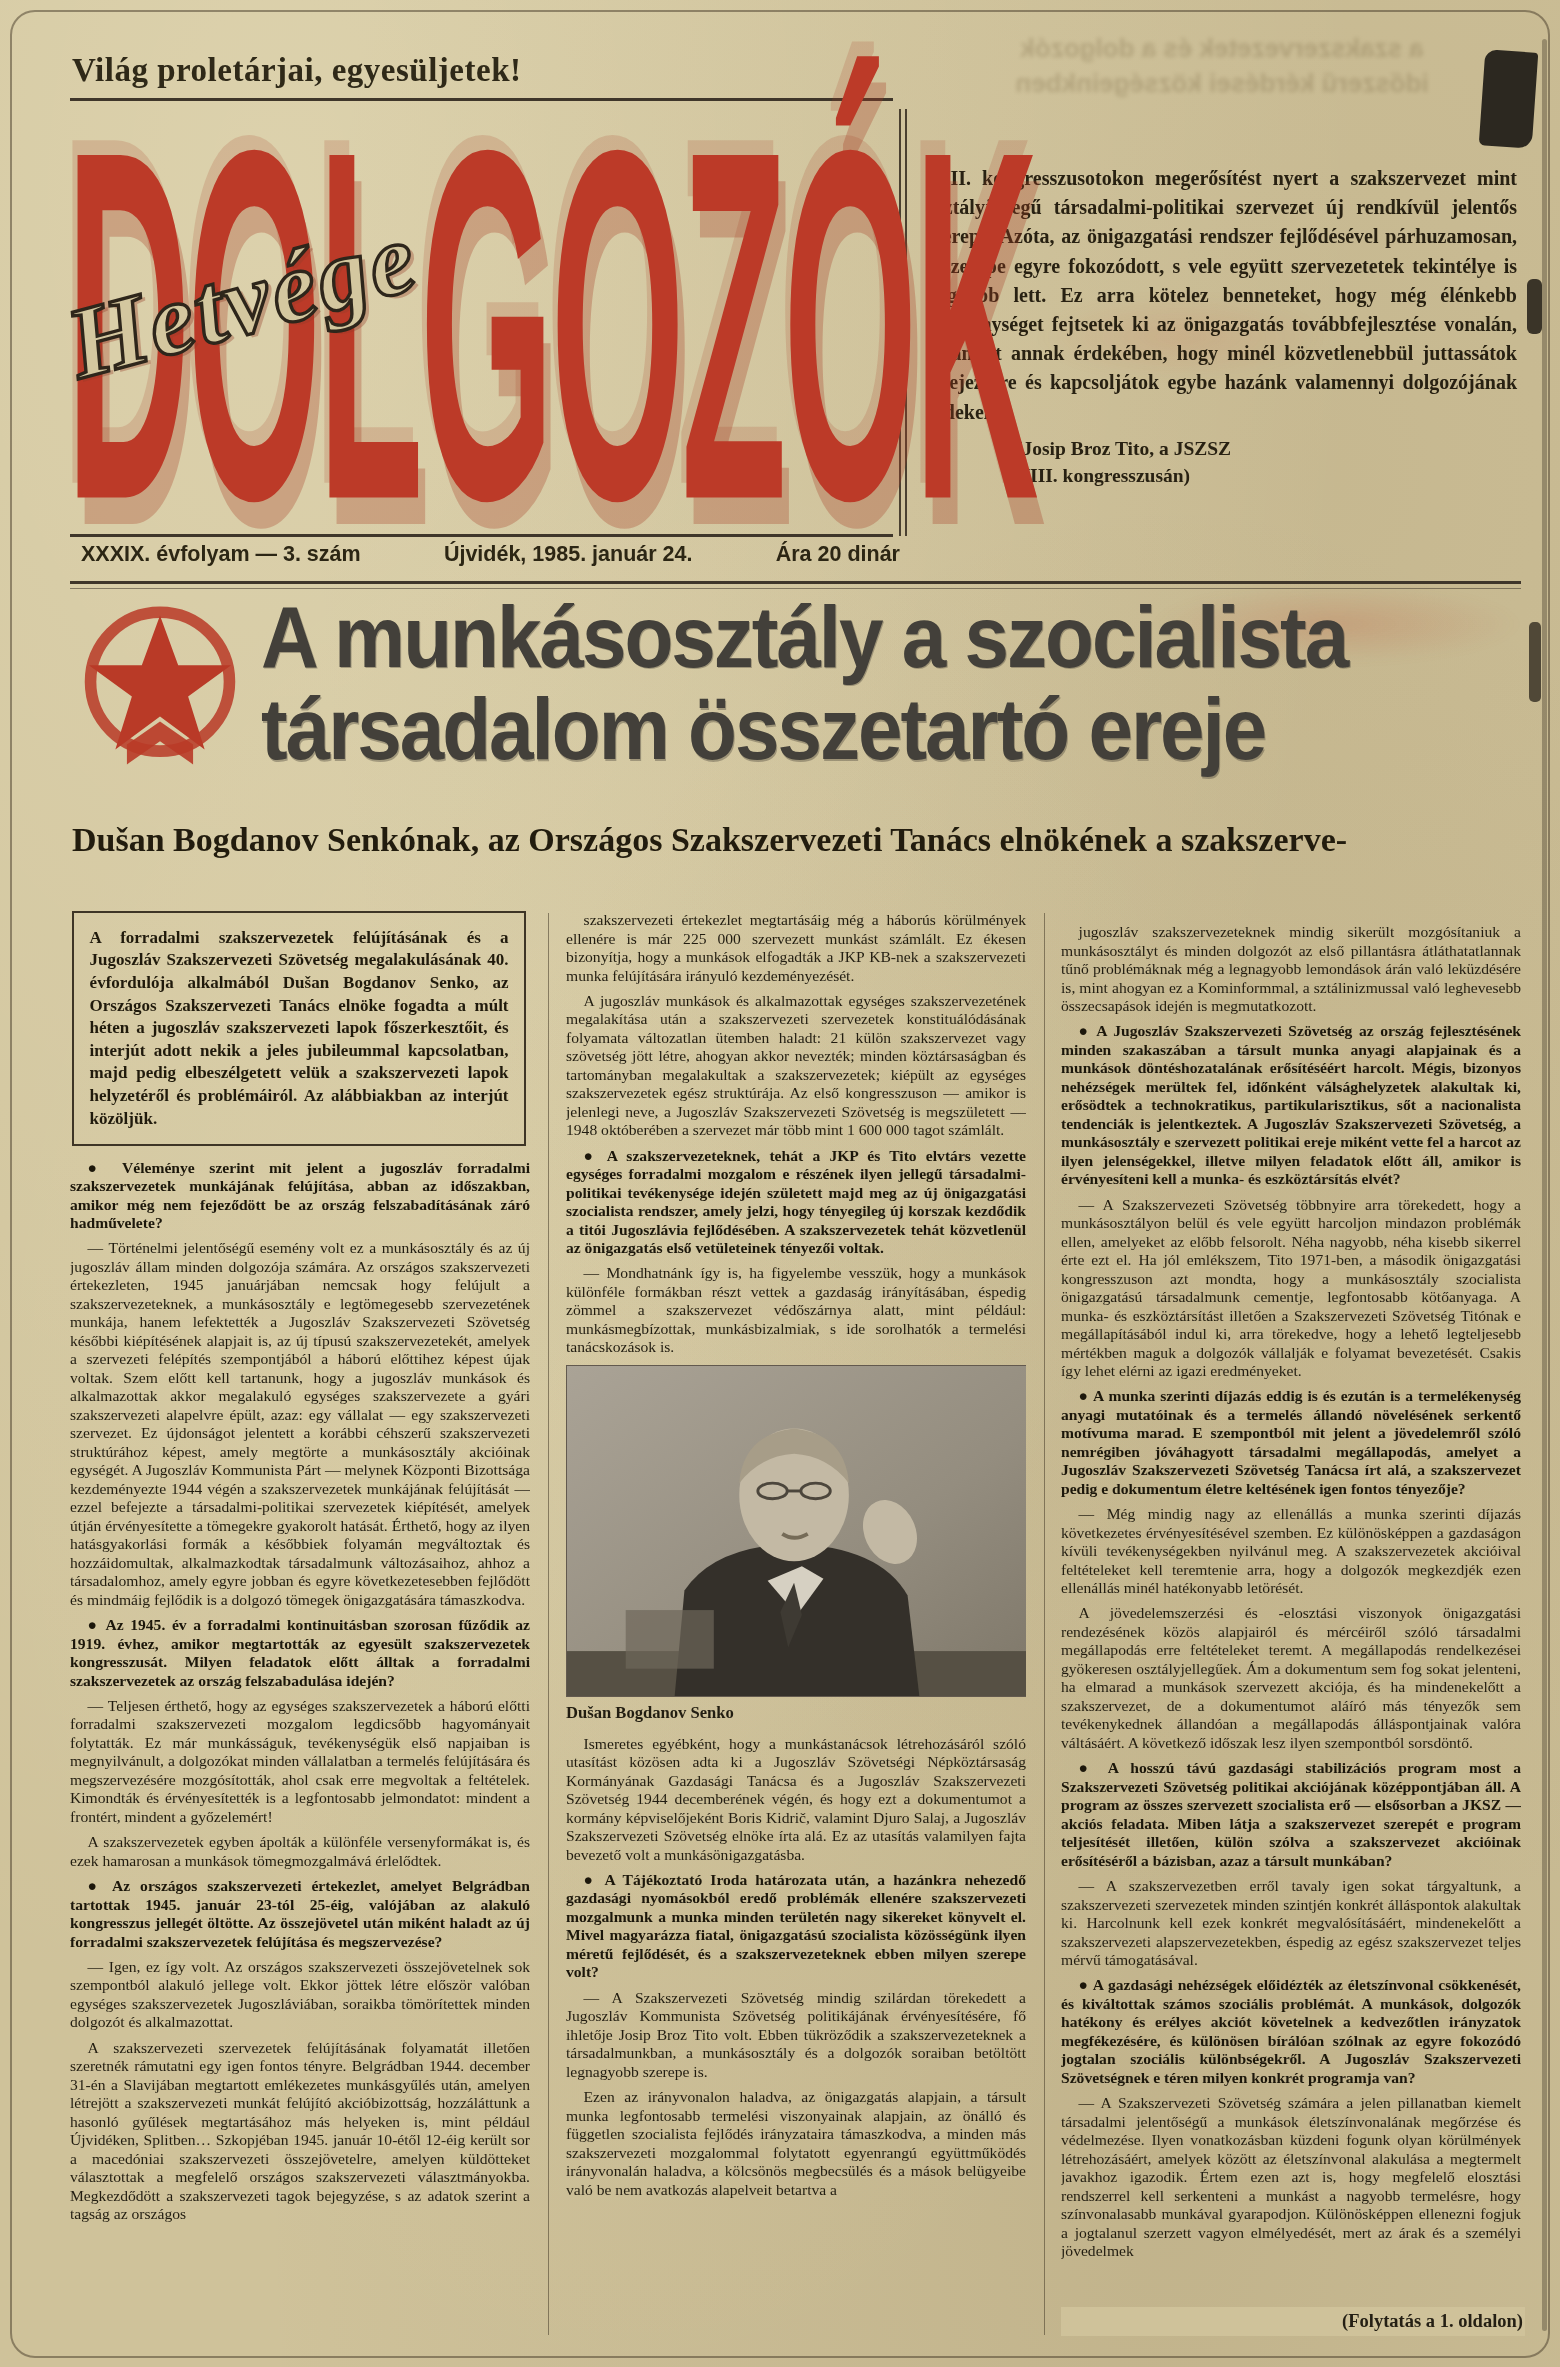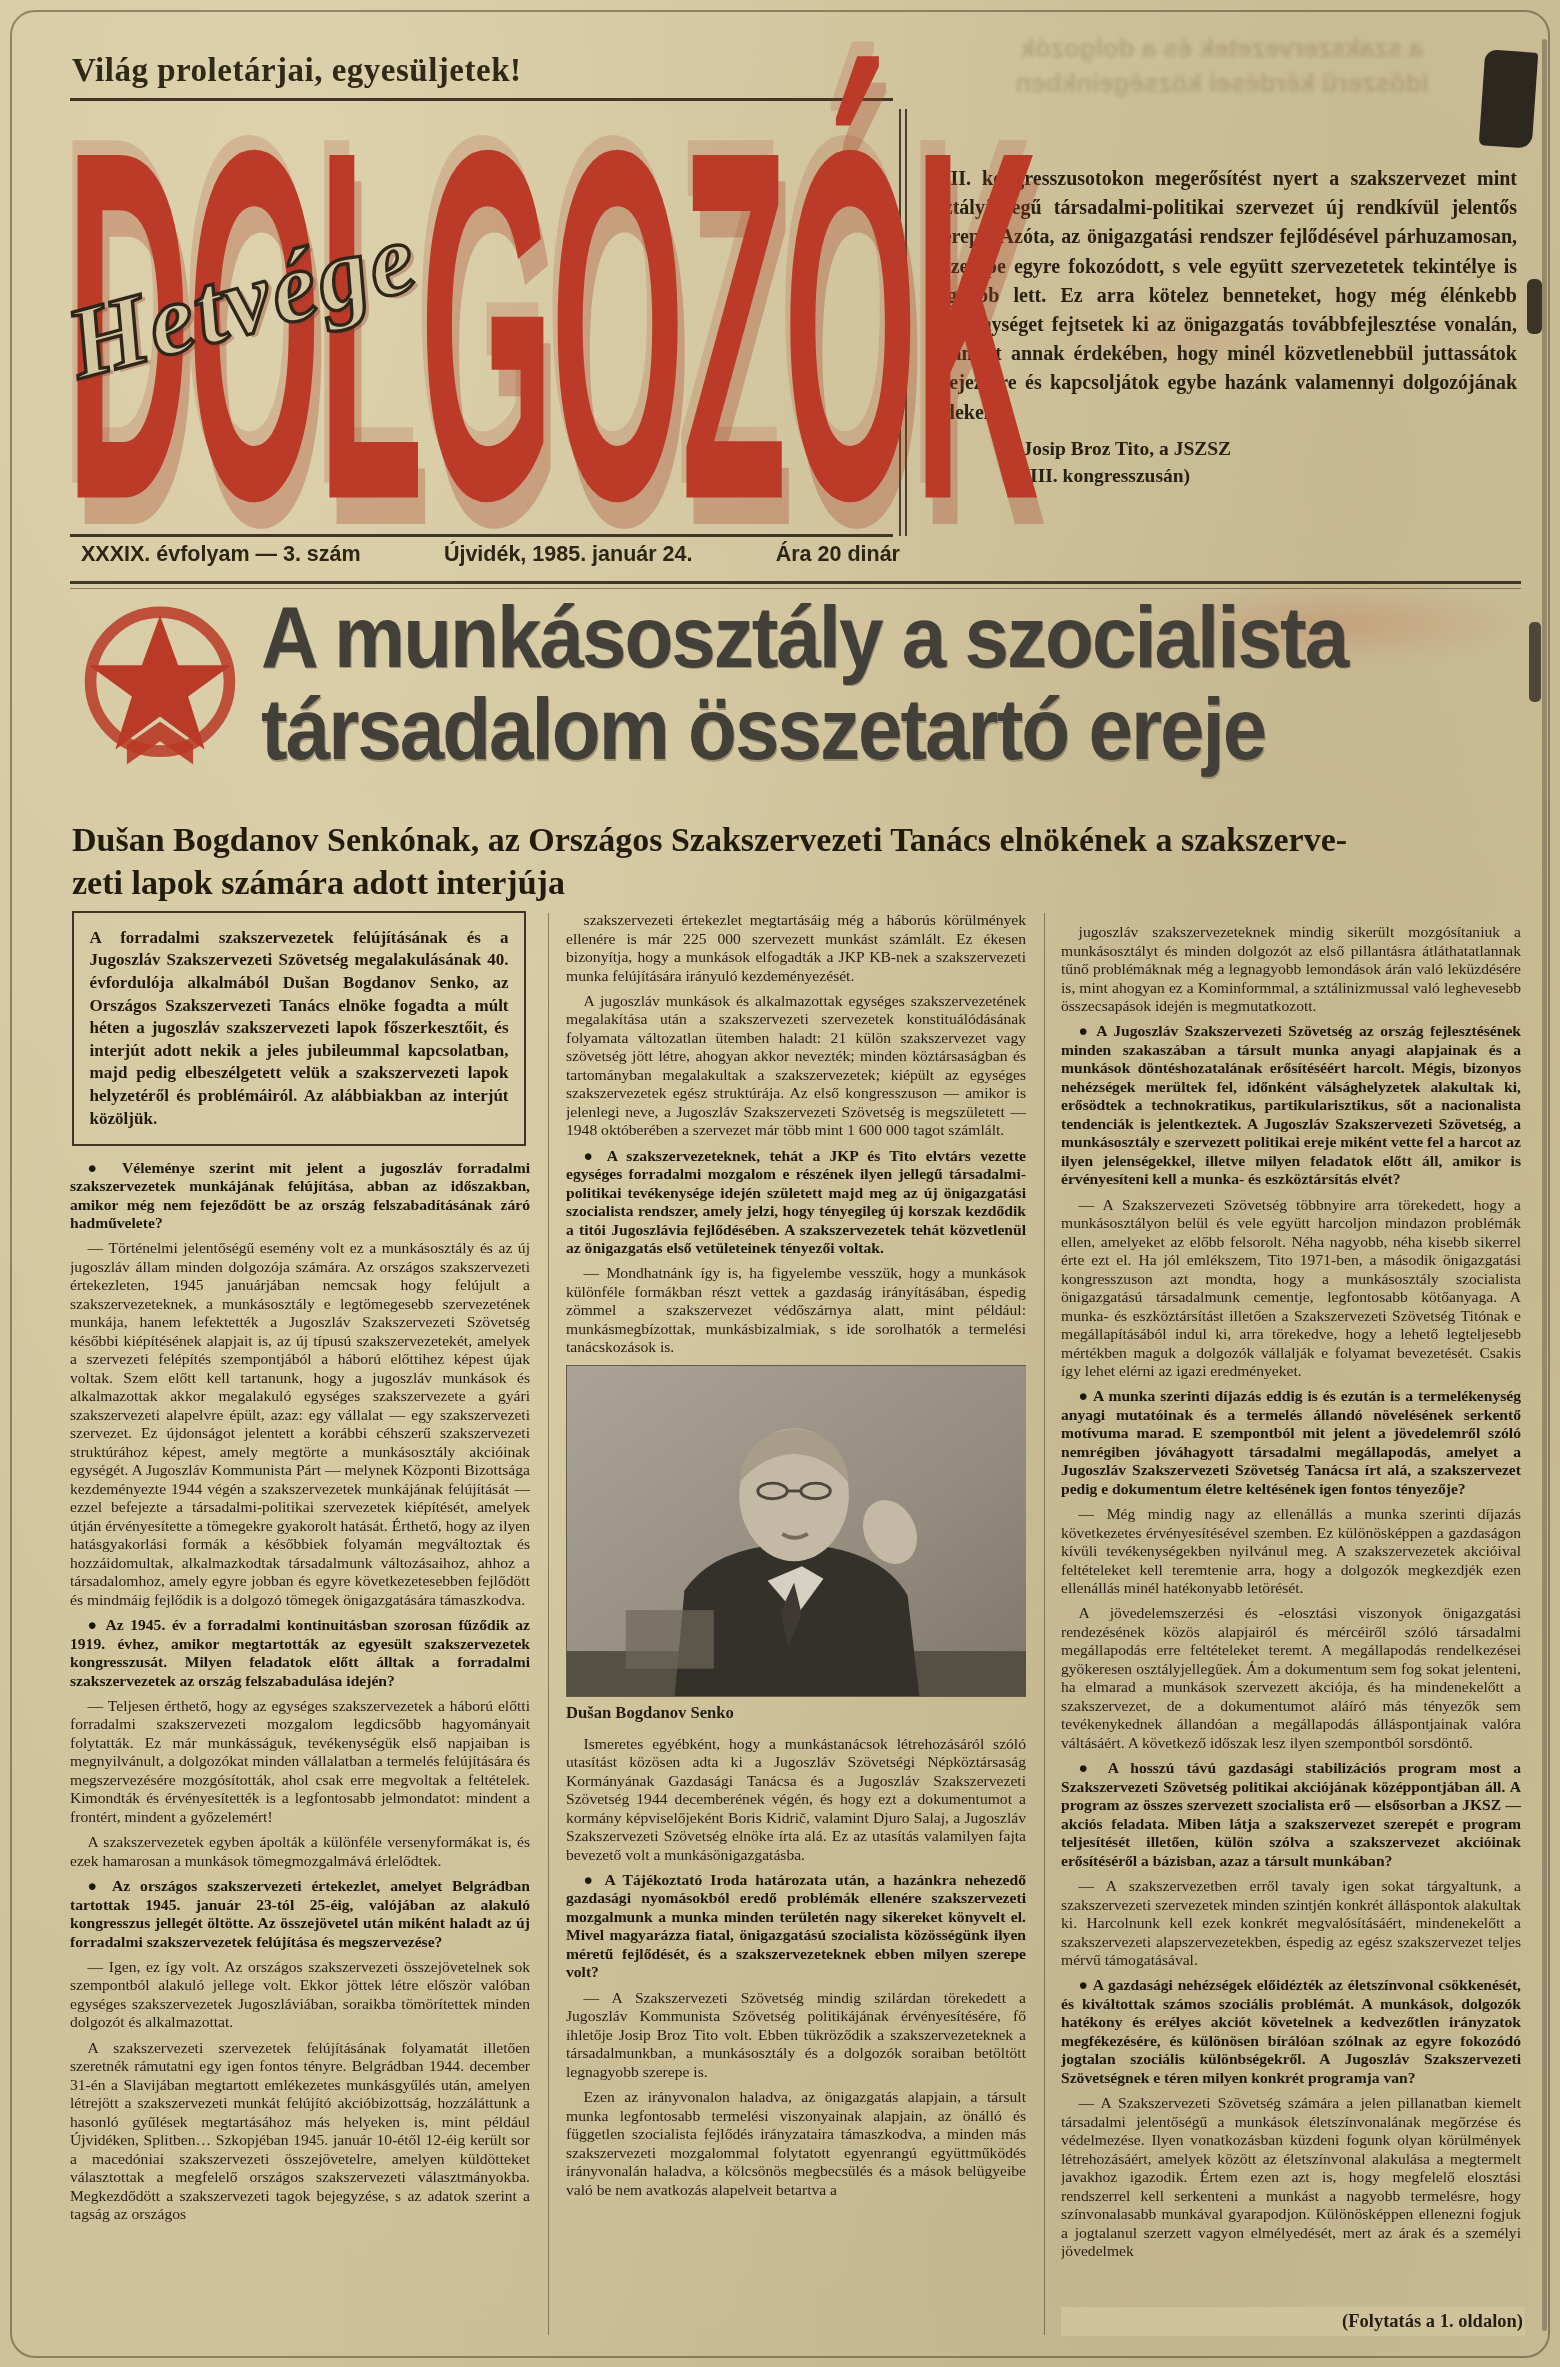--- a/index.html
+++ b/index.html
@@ -128,21 +128,20 @@
       <path d="M30,88 L50,74 L70,88 L70,100 L50,86 L30,100 Z" fill="#b93a27" opacity=".9"></path>
     </svg>
   </div>
   <div class="headline">
     <div>A munkásosztály a szocialista</div>
     <div>társadalom összetartó ereje</div>
   </div>
 
   <div class="subhead">
     <div>Dušan Bogdanov Senkónak, az Országos Szakszervezeti Tanács elnökének a szakszerve-</div>
-    <div>zeti lapok számára adott interjúja</div>
   </div>
 
   <section class="col" id="col1">
     <div class="intro-box">A forradalmi szakszervezetek felújításának és a Jugoszláv Szakszervezeti Szövetség megalakulásának 40. évfordulója alkalmából Dušan Bogdanov Senko, az Országos Szakszervezeti Tanács elnöke fogadta a múlt héten a jugoszláv szakszervezeti lapok főszerkesztőit, és interjút adott nekik a jeles jubileummal kapcsolatban, majd pedig elbeszélgetett velük a szakszervezeti lapok helyzetéről és problémáiról. Az alábbiakban az interjút közöljük.</div>
     <div>
         <p class="q">● Véleménye szerint mit jelent a jugoszláv forradalmi szakszervezetek munkájának felújítása, abban az időszakban, amikor még nem fejeződött be az ország felszabadításának záró hadművelete?</p>
         <p class="body">— Történelmi jelentőségű esemény volt ez a munkásosztály és az új jugoszláv állam minden dolgozója számára. Az országos szakszervezeti értekezleten, 1945 januárjában nemcsak hogy felújult a szakszervezeteknek, a munkásosztály e legtömegesebb szervezetének munkája, hanem lefektették a Jugoszláv Szakszervezeti Szövetség későbbi kiépítésének alapjait is, az új típusú szakszervezetekét, amelyek a szervezeti felépítés szempontjából a háború előttihez képest újak voltak. Szem előtt kell tartanunk, hogy a jugoszláv munkások és alkalmazottak akkor megalakuló egységes szakszervezete a gyári szakszervezeti alapelvre épült, azaz: egy vállalat — egy szakszervezeti szervezet. Ez újdonságot jelentett a korábbi céhszerű szakszervezeti struktúrához képest, amely megtörte a munkásosztály akcióinak egységét. A Jugoszláv Kommunista Párt — melynek Központi Bizottsága kezdeményezte 1944 végén a szakszervezetek munkájának felújítását — ezzel befejezte a társadalmi-politikai szervezetek kiépítését, amelyek útján érvényesítette a tömegekre gyakorolt hatását. Érthető, hogy az ilyen hatásgyakorlási formák a későbbiek folyamán megváltoztak és hozzáidomultak, alkalmazkodtak társadalmunk változásaihoz, ahhoz a társadalomhoz, amely egyre jobban és egyre következetesebben fejlődött és mindmáig fejlődik is a dolgozó tömegek önigazgatására támaszkodva.</p>
         <p class="q">● Az 1945. év a forradalmi kontinuitásban szorosan fűződik az 1919. évhez, amikor megtartották az egyesült szakszervezetek kongresszusát. Milyen feladatok előtt álltak a forradalmi szakszervezetek az ország felszabadulása idején?</p>
         <p class="body">— Teljesen érthető, hogy az egységes szakszervezetek a háború előtti forradalmi szakszervezeti mozgalom legdicsőbb hagyományait folytatták. Ez már munkásságuk, tevékenységük első napjaiban is megnyilvánult, a dolgozókat minden vállalatban a termelés felújítására és megszervezésére mozgósították, ahol csak erre megvoltak a feltételek. Kimondták és érvényesítették is a legfontosabb jelmondatot: mindent a frontért, mindent a győzelemért!</p>
         <p class="body">A szakszervezetek egyben ápolták a különféle versenyformákat is, és ezek hamarosan a munkások tömegmozgalmává érlelődtek.</p>

